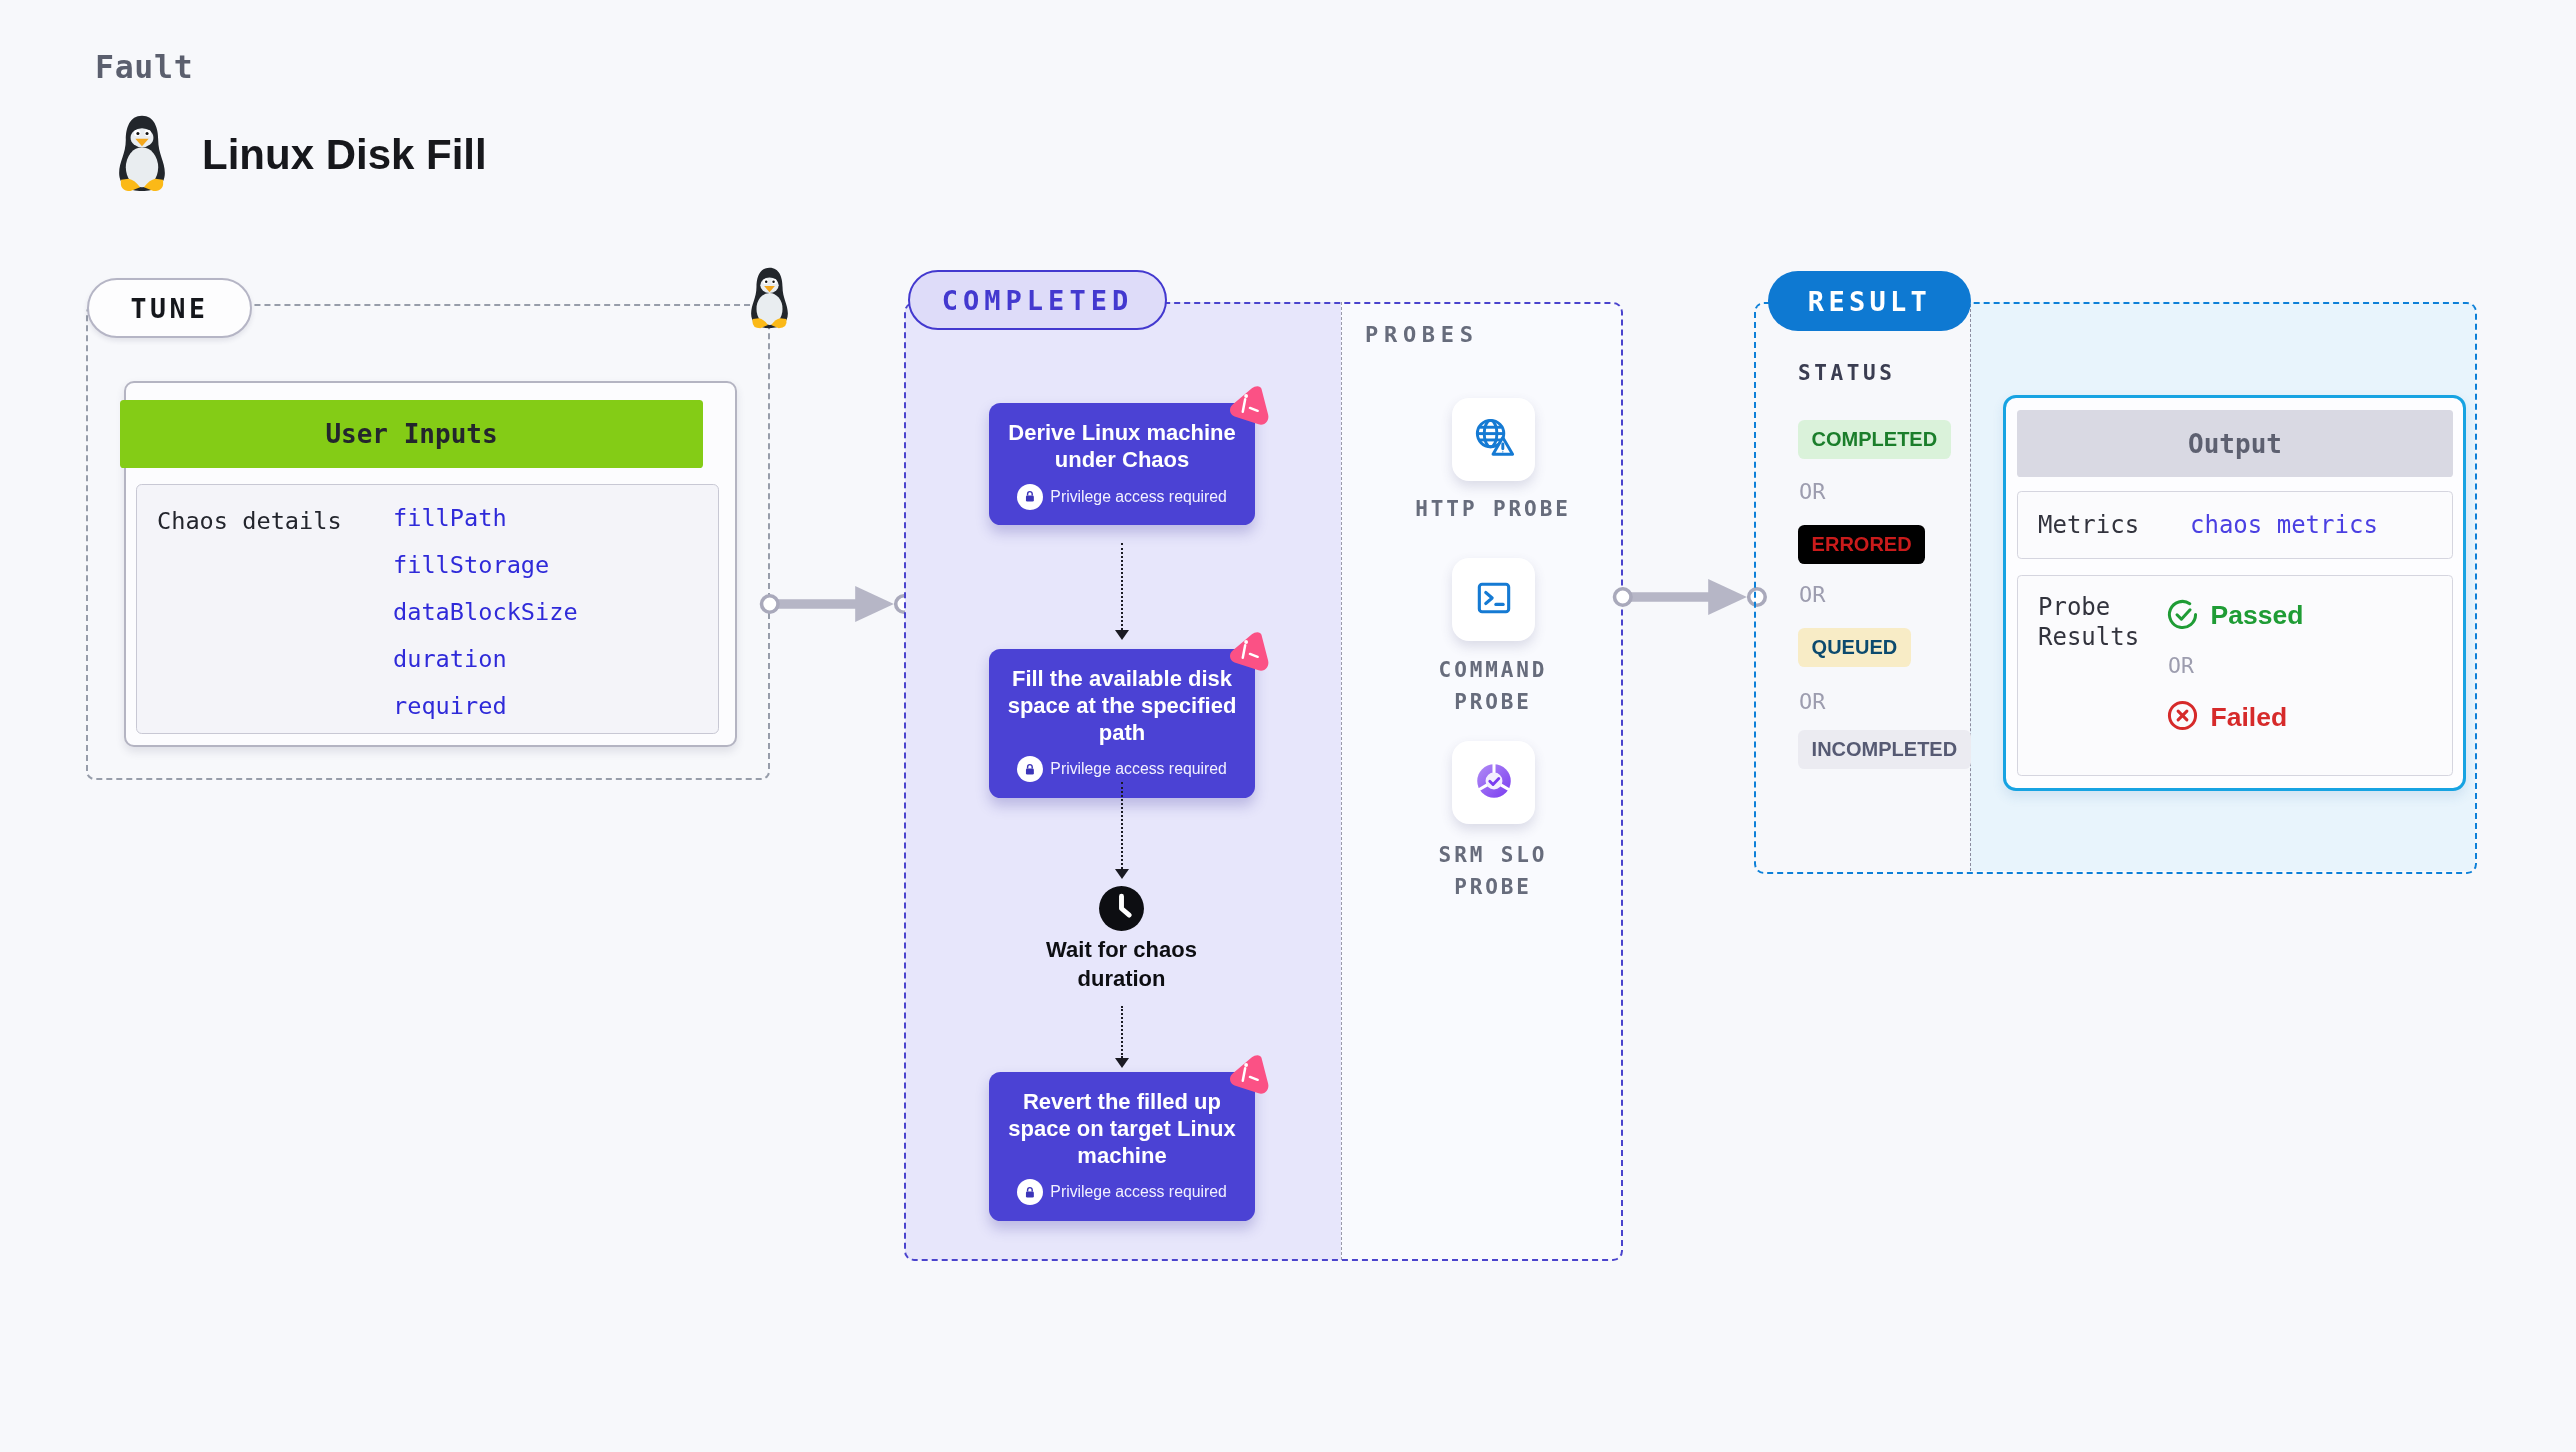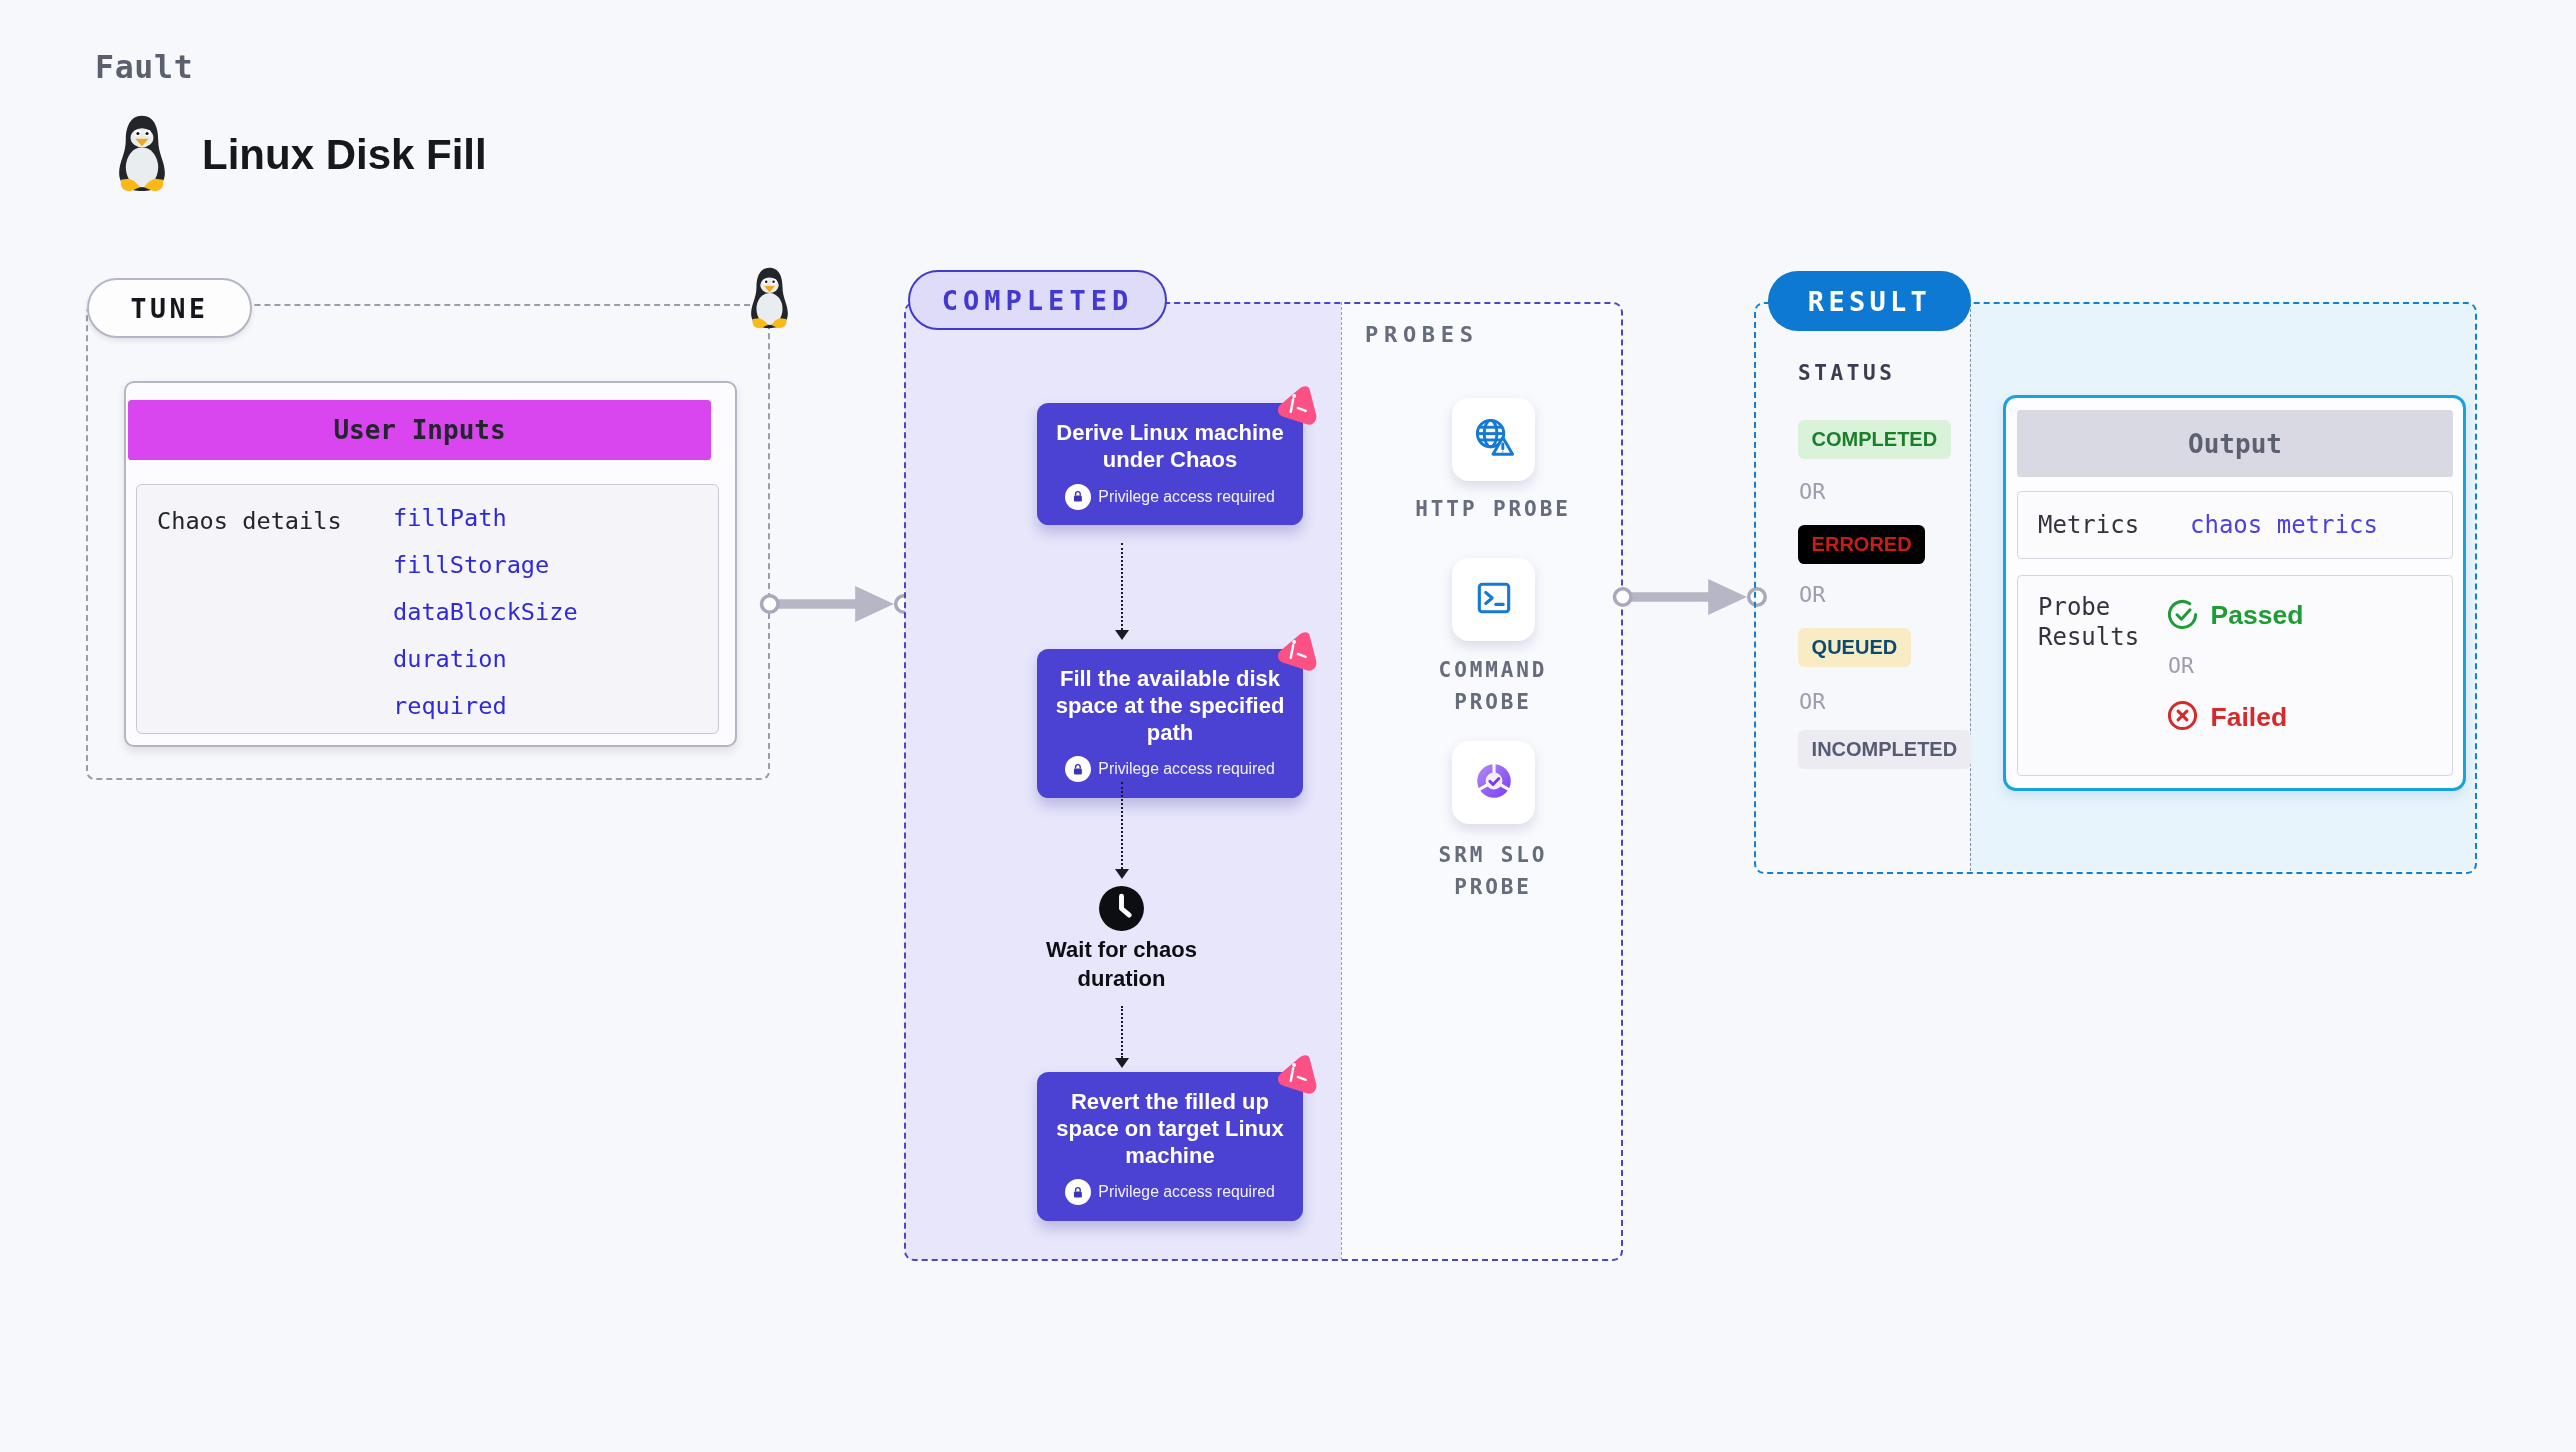--- a/index.html
+++ b/index.html
@@ -30,33 +30,33 @@
   .tune-pill { left:87px; top:278px; width:165px; height:60px; background:#fdfdfe; border:2.1px solid #b5b5c5;
                color:#15171c; font-size:26.5px; letter-spacing:3.6px; box-shadow:0 2.9px 5.7px rgba(40,40,80,.10); }
   .exec-pill { left:908px; top:270px; width:259px; height:60px; background:#dedcf9; border:2.9px solid #4339cf;
                color:#4339cf; font-size:27px; letter-spacing:5px; }
   .result-pill { left:1768px; top:271px; width:203px; height:60px; background:#0e79d2; color:#ffffff;
                font-size:27px; letter-spacing:4.3px; }
 
   
   .ui-card { left:124px; top:381px; width:613px; height:366px; background:#fcfcfe; border:2.9px solid #b4b4c2;
              border-radius:10px; box-shadow:0 4.3px 8.6px rgba(60,60,90,.12); }
-  .ui-header { left:128px; top:400px; width:583px; height:60px; background:#d946ef; border-radius:3.6px;
+  .ui-header { left:120px; top:400px; width:583px; height:68px; background:#84cc16; border-radius:3.6px;
                display:flex; align-items:center; justify-content:center; font-size:26px; font-weight:bold; color:#23252d; }
   .ui-table { left:136px; top:484px; width:583px; height:250px; background:#f4f4f9; border:1.4px solid #c8c8d4; border-radius:5.7px; }
   .ui-row-label { position:absolute; left:20px; top:21.5px; font-size:23.6px; color:#23252d; }
   .ui-params { position:absolute; left:256px; top:10px; }
   .ui-param { height:47px; line-height:47px; font-size:23.6px; color:#2f2ad9; }
 
   
   .flow-arrow { width:155px; height:46px; }
 
   
   .step-box { width:266px; background:#4b42d4; border-radius:11.5px; color:#fff; text-align:center;
-              padding:17px 18.6px 15.8px; box-shadow:0 7.2px 13px rgba(60,50,160,.25);margin-left:48px; }
+              padding:17px 18.6px 15.8px; box-shadow:0 7.2px 13px rgba(60,50,160,.25); }
   .step-title { font-family:"Liberation Sans", sans-serif; font-weight:bold; font-size:22px; line-height:1.22; }
   .priv-row { margin-top:10px; display:flex; align-items:center; justify-content:center; gap:7.2px; }
   .priv-circle { width:26px; height:26px; background:#fff; border-radius:50%; display:flex; align-items:center; justify-content:center; }
   .priv-text { font-family:"Liberation Sans", sans-serif; font-size:15.8px; color:#f2f1ff; }
   .litmus-badge { position:absolute; top:-18.6px; right:-17px; width:46px; height:46px; }
   .step1 { left:989px; top:403px; }
   .step2 { left:989px; top:649px; }
   .step3 { left:989px; top:1072px; }
 
   .dotted-connector { width:0; border-left:2.1px dotted #1a1a22; }

